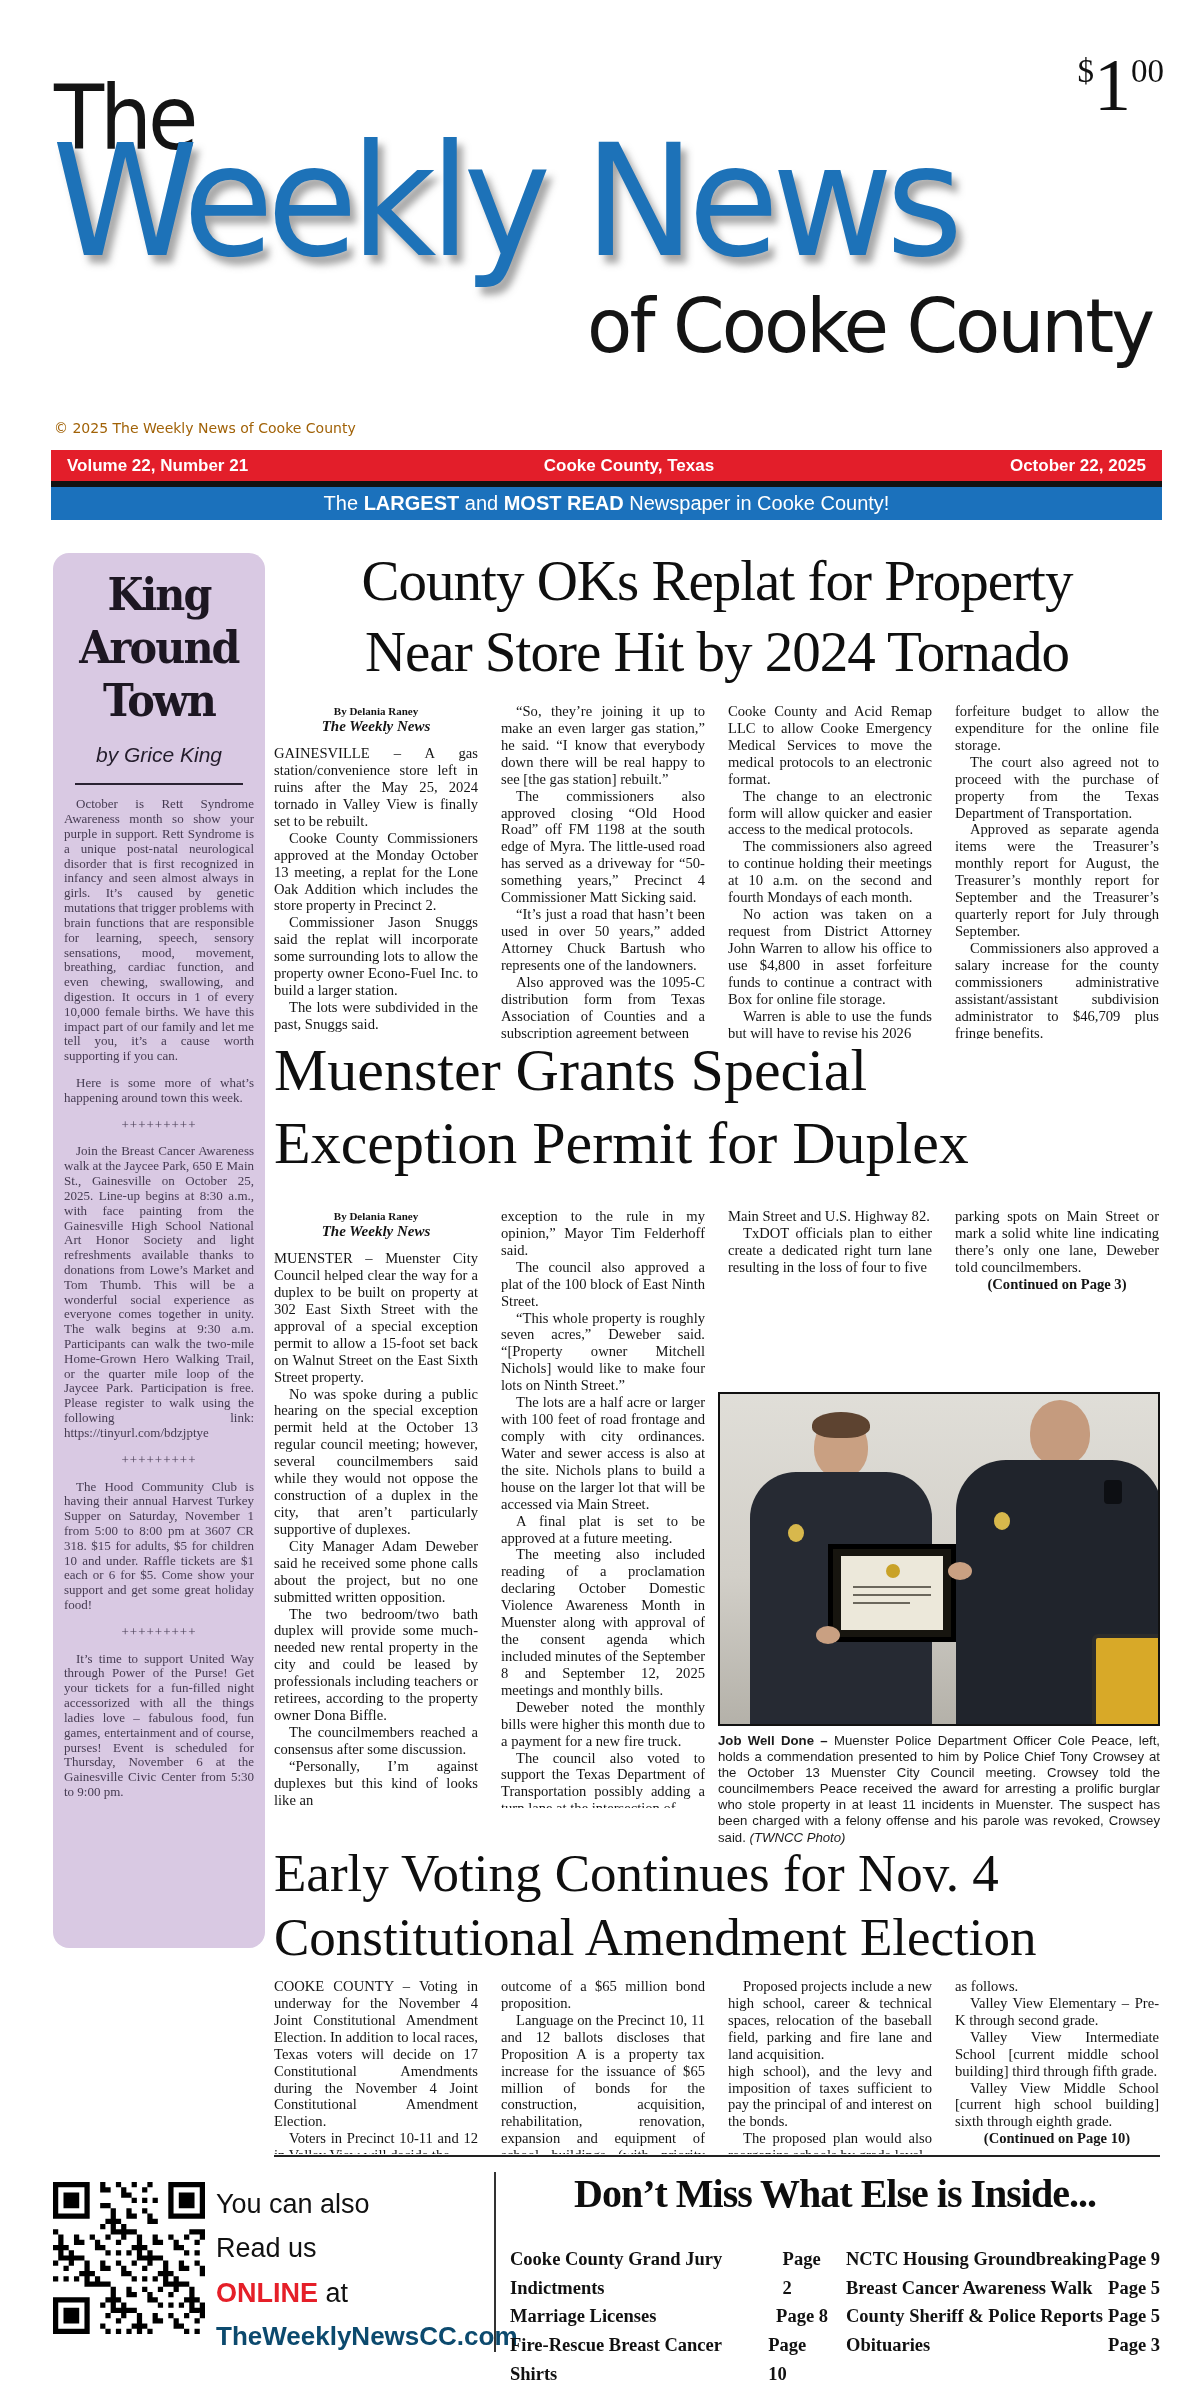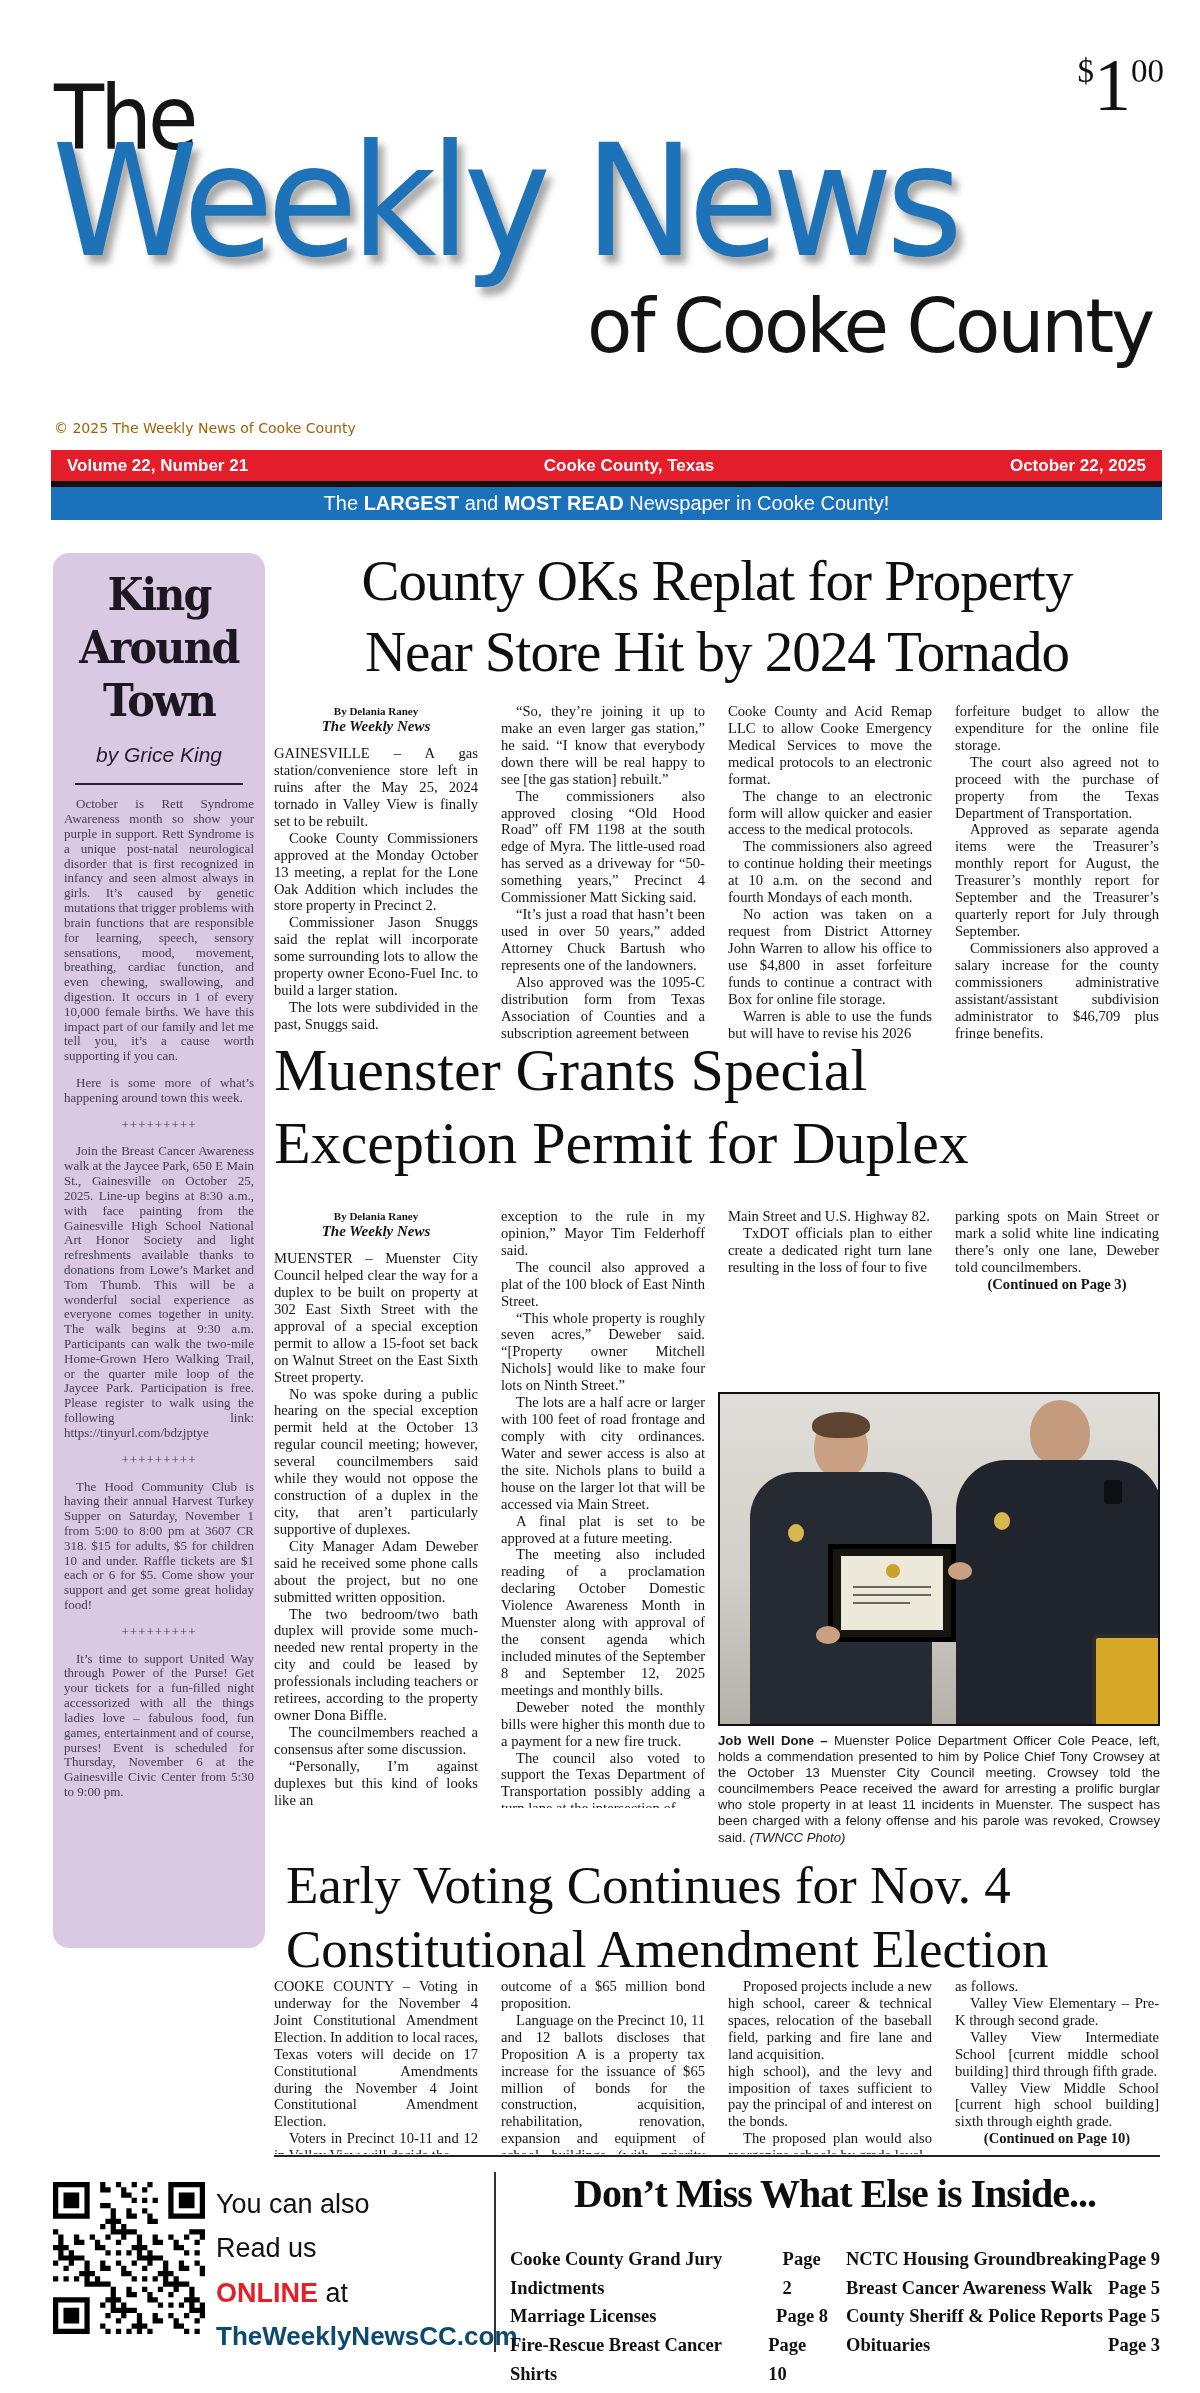--- a/index.html
+++ b/index.html
@@ -242,21 +242,21 @@
         </div>
     </div>
     <div class="hand hand-l"></div>
     <div class="hand hand-r"></div>
     <div class="yellow-cart"></div>
   </figure>
   <div class="caption">
     <span class="cap-lead">Job Well Done – </span><span>Muenster Police Department Officer Cole Peace, left, holds a commendation presented to him by Police Chief Tony Crowsey at the October 13 Muenster City Council meeting. Crowsey told the councilmembers Peace received the award for arresting a prolific burglar who stole property in at least 11 incidents in Muenster. The suspect has been charged with a felony offense and his parole was revoked, Crowsey said.  </span><span class="cap-credit">(TWNCC Photo)</span>
   </div>
 
-  <h1 class="headline" id="h-a3" style="margin:12px;font-weight:400;">
+  <h1 class="headline" id="h-a3" style="margin:0;font-weight:400;">
     <div>Early Voting Continues for Nov. 4</div>
     <div>Constitutional Amendment Election</div>
   </h1>
   <section class="cols" id="c-a3">
       <div class="col">
         <p class="para s-no">COOKE COUNTY – Voting in underway for the November 4 Joint Constitutional Amendment Election. In addition to local races, Texas voters will decide on 17 Constitutional Amendments during the November 4 Joint Constitutional Amendment Election.</p>
         <p class="para s-ind">Voters in Precinct 10-11 and 12 in Valley View will decide the</p>
       </div>
       <div class="col">
         <p class="para s-no">outcome of a $65 million bond proposition.</p>

